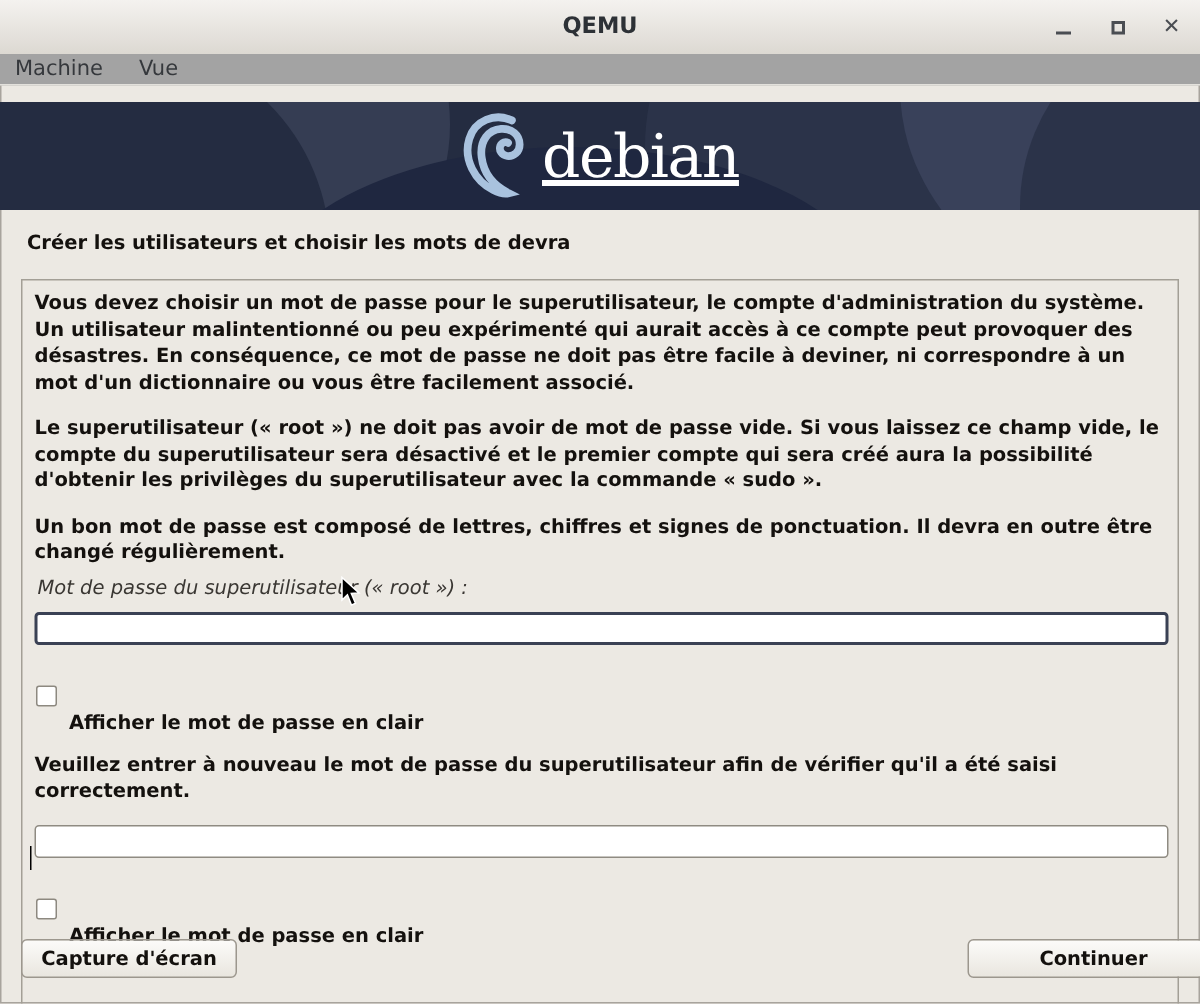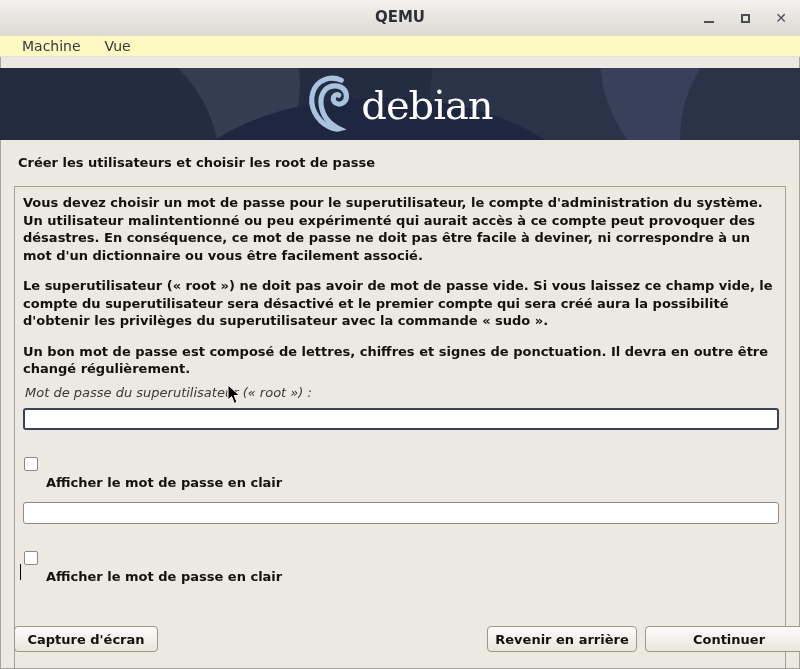--- a/index.html
+++ b/index.html
@@ -30,22 +30,22 @@
     width:22px; height:22px; display:flex; align-items:center; justify-content:center;
     color:#4a4d52; cursor:default;
   }
   .glyph-min { width:10px; height:0; border-bottom:2px solid #4a4d52; margin-top:8px; }
   .glyph-max { width:9px; height:9px; border:2px solid #4a4d52; }
   .glyph-close { font-size:14px; font-weight:bold; line-height:1; }
 
   
   .menubar {
     position:absolute; left:0; top:36px; width:800px; height:21px;
-    background:#fef9c3; border-bottom:1px solid #e3e1dc;
-    display:flex; align-items:center; padding-left:12px; gap:4px;
+    background:#a3a3a3; border-bottom:1px solid #e3e1dc;
+    display:flex; align-items:center; gap:4px;
   }
   .menu-item {
     font-size:14px; color:#35383c; padding:4px 10px; border-radius:2px;
   }
 
   
   .banner {
     position:absolute; left:0; top:68px; width:800px; height:72px;
     background:#242c41; overflow:hidden;
   }
@@ -55,21 +55,21 @@
   .sw3 { left:430px; top:-120px; width:300px; height:300px; background:#2b3349; }
   .sw4 { left:600px; top:-160px; width:340px; height:300px; background:#39415a; }
   .sw5 { left:680px; top:-60px; width:260px; height:260px; background:#2b3349; }
   .sw6 { left:170px; top:30px; width:420px; height:220px; background:#1f2740; }
   .logo {
     position:absolute; left:0; right:0; top:0; height:72px;
     display:flex; align-items:center; justify-content:center; gap:2px;
   }
   .logo-word {
     font-family:"DejaVu Serif", serif; font-size:40px; color:#ffffff;
-    letter-spacing:-1px; margin-top:2px;
+    letter-spacing:-1px; margin-top:2px;text-decoration:underline;
   }
 
   
   .content { position:absolute; left:0; top:140px; width:800px; height:529px; }
   .page-title {
     position:absolute; left:18px; top:15px;
     font-size:13px; font-weight:bold; color:#14110e;
   }
   .qbox {
     position:absolute; left:14px; top:46px; width:772px; height:524px;
@@ -156,43 +156,43 @@
     <svg width="52" height="62" viewBox="0 0 100 120">
       <path d="M66,14 C44,4 18,14 11,38 C3,64 18,92 42,104 C50,108 58,109 62,108
                C46,100 30,86 27,62 C24,40 36,26 52,25 C66,24 76,33 76,45
                C76,55 68,61 60,60 C53,59 49,53 51,47 C53,42 58,41 61,43" fill="none" stroke="#a9c2de" stroke-width="10" stroke-linecap="round"></path>
     </svg>
     <span class="logo-word">debian</span>
   </div>
 </div>
 
 <div class="content">
-  <div class="page-title">Créer les utilisateurs et choisir les root de passe</div>
+  <div class="page-title">Créer les utilisateurs et choisir les mots de devra</div>
 
   <div class="qbox">
     <div class="para">Vous devez choisir un mot de passe pour le superutilisateur, le compte d'administration du système. Un utilisateur malintentionné ou peu expérimenté qui aurait accès à ce compte peut provoquer des désastres. En conséquence, ce mot de passe ne doit pas être facile à deviner, ni correspondre à un mot d'un dictionnaire ou vous être facilement associé.</div>
     <div class="para">Le superutilisateur (« root ») ne doit pas avoir de mot de passe vide. Si vous laissez ce champ vide, le compte du superutilisateur sera désactivé et le premier compte qui sera créé aura la possibilité d'obtenir les privilèges du superutilisateur avec la commande « sudo ».</div>
     <div class="para">Un bon mot de passe est composé de lettres, chiffres et signes de ponctuation. Il devra en outre être changé régulièrement.</div>
 
     <div class="field-label">Mot de passe du superutilisateur (« root ») :</div>
     <input class="text-input focused" type="password" value="" style="">
     <div class="check-row">
       <span class="checkbox"></span>
       <span class="check-label">Afficher le mot de passe en clair</span>
     </div>
 
+    <div class="para">Veuillez entrer à nouveau le mot de passe du superutilisateur afin de vérifier qu'il a été saisi correctement.</div>
     <input class="text-input" type="password" value="" style="">
     <div class="check-row">
       <span class="checkbox"></span>
       <span class="check-label">Afficher le mot de passe en clair</span>
     </div>
   </div>
 
   <div class="caret"></div>
 
   <button class="btn btn-screenshot">Capture d'écran</button>
-  <button class="btn btn-back">Revenir en arrière</button>
   <button class="btn btn-continue">Continuer</button>
 </div>
 
 <svg class="cursor" viewBox="0 0 14 21">
   <polygon points="1,1 1,16 4.6,12.6 7.3,19.4 10,18.2 7.2,11.6 12.3,11.3" fill="#000000" stroke="#ffffff" stroke-width="1"></polygon>
 </svg>
 
 </body></html>

